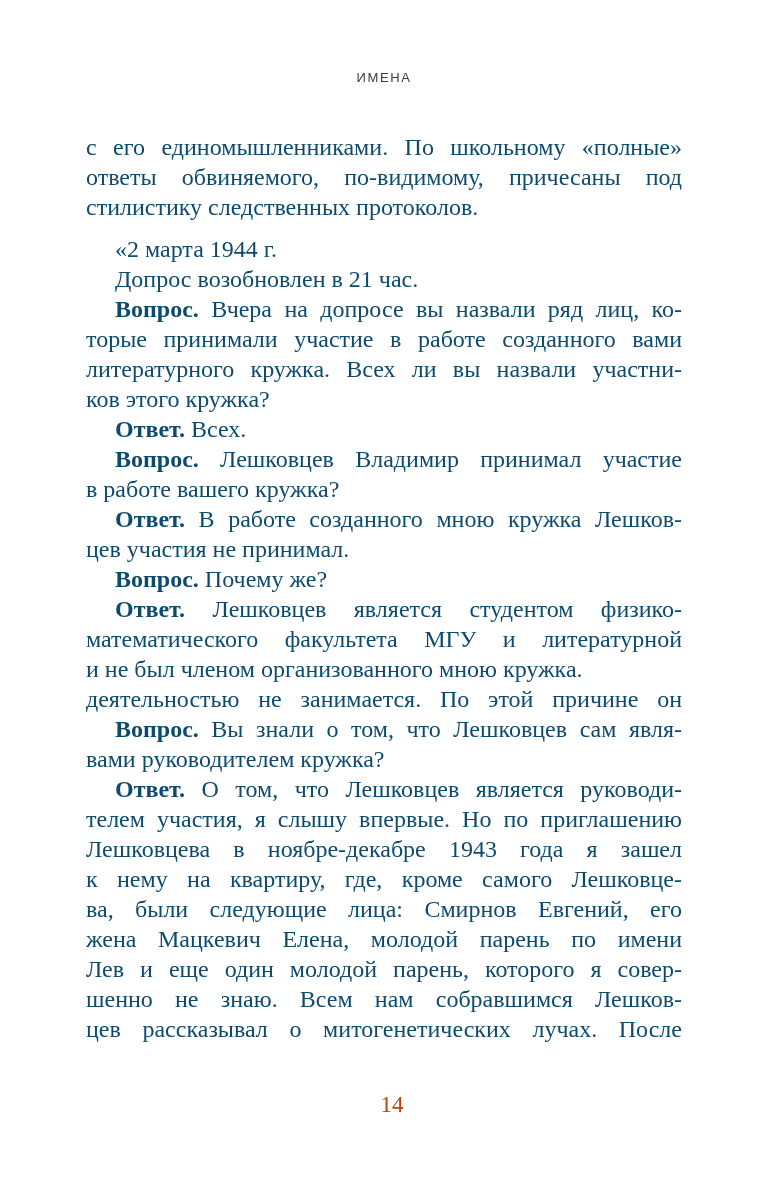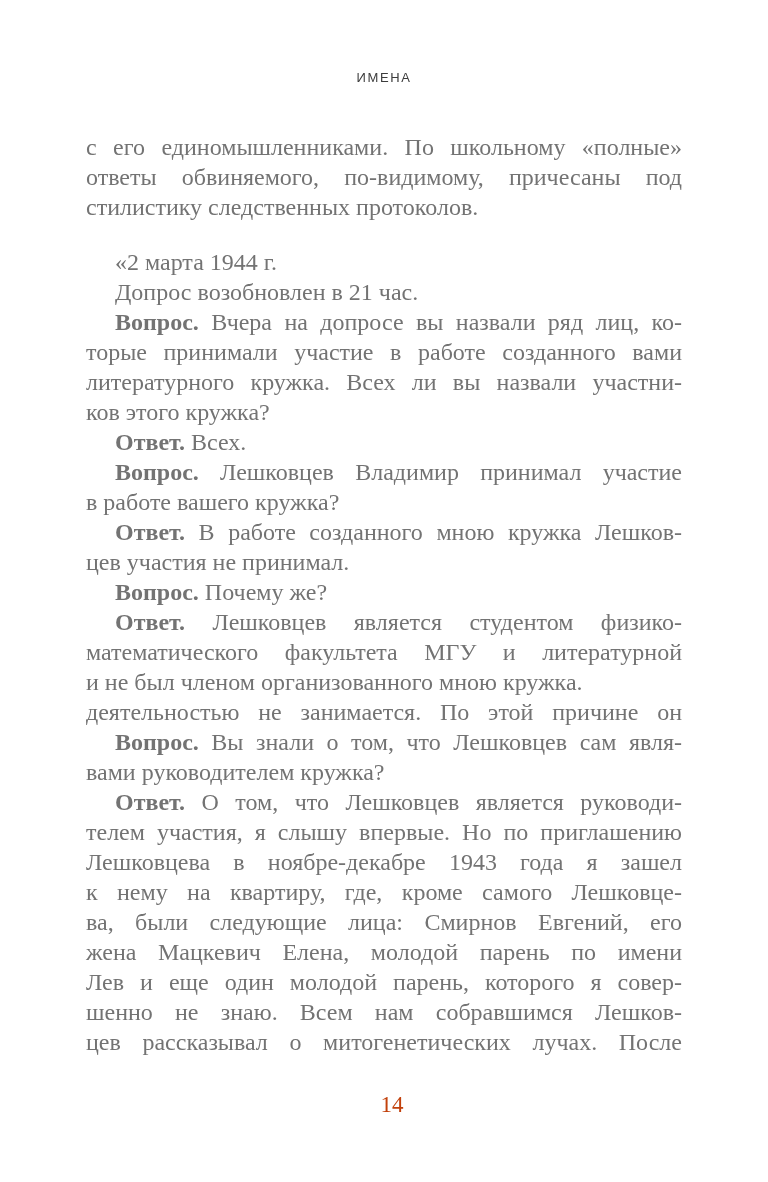--- a/index.html
+++ b/index.html
@@ -27,24 +27,24 @@
     color: #3c3c3c;
   }
   .text-block {
     position: absolute;
     top: 132px;
     left: 86px;
     width: 596px;
     font-family: "Liberation Serif", "DejaVu Serif", serif;
     font-size: 24px;
     line-height: 30px;
-    color: #737373;
+    color: #0c4a6e;
   }
   .para { margin: 0; padding: 0; }
-  .para.gap-before { margin-top: 25px; }
+  .para.gap-before { margin-top: 12px; }
   .line {
     text-align: justify;
     text-align-last: justify;
     -moz-text-align-last: justify;
   }
   .line.last {
     text-align-last: left;
     -moz-text-align-last: left;
   }
   .line.indent { text-indent: 29px; }

